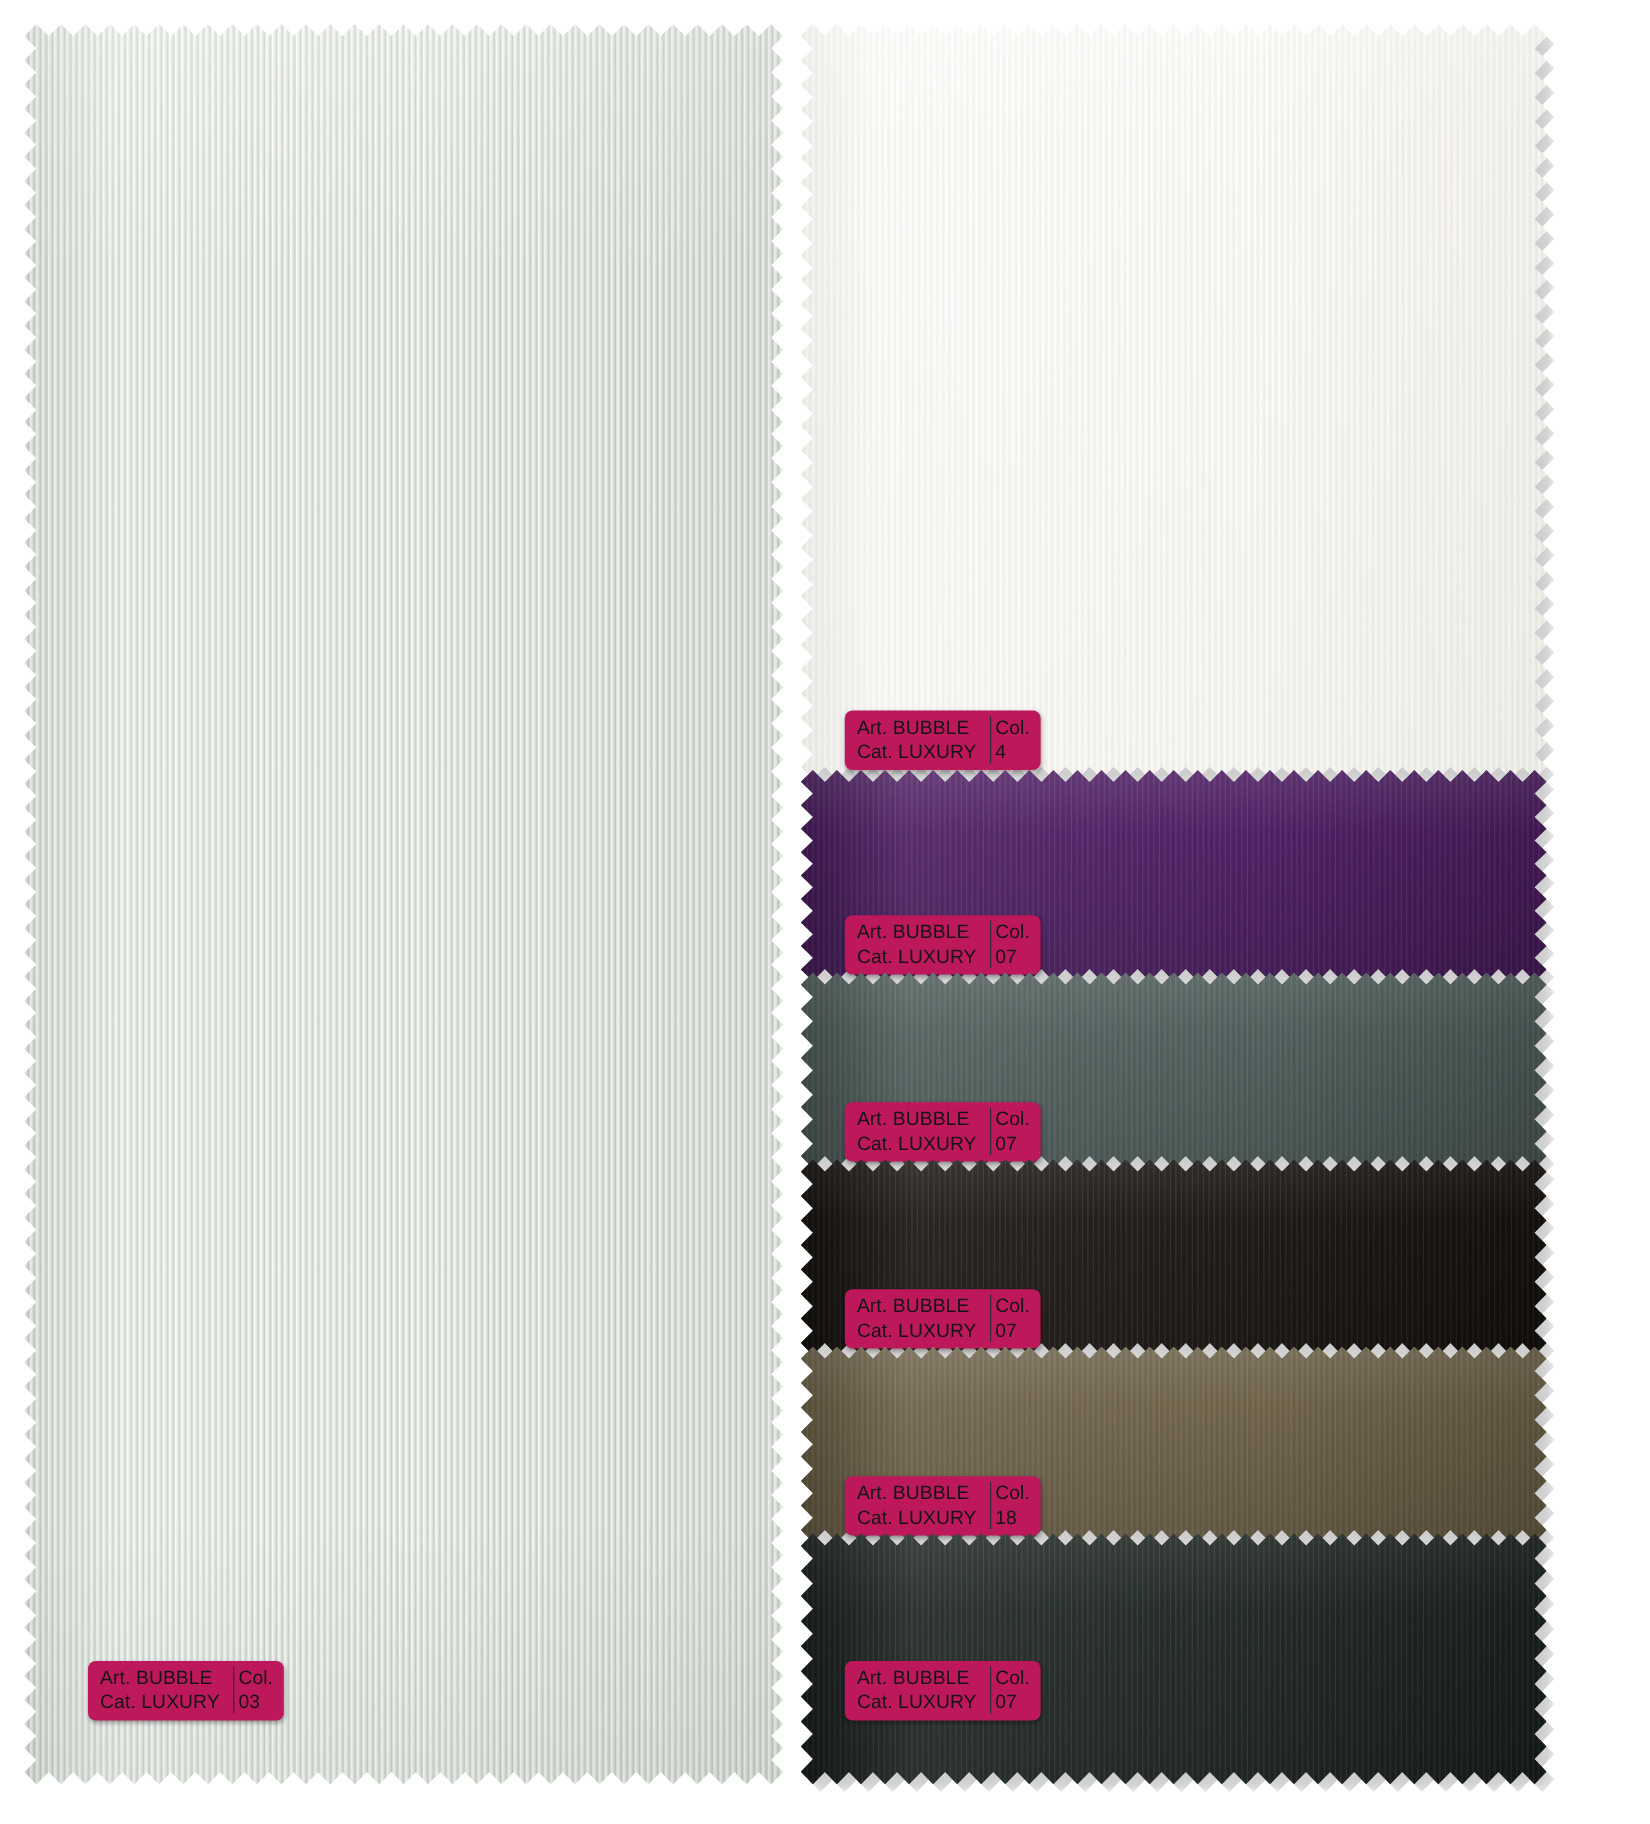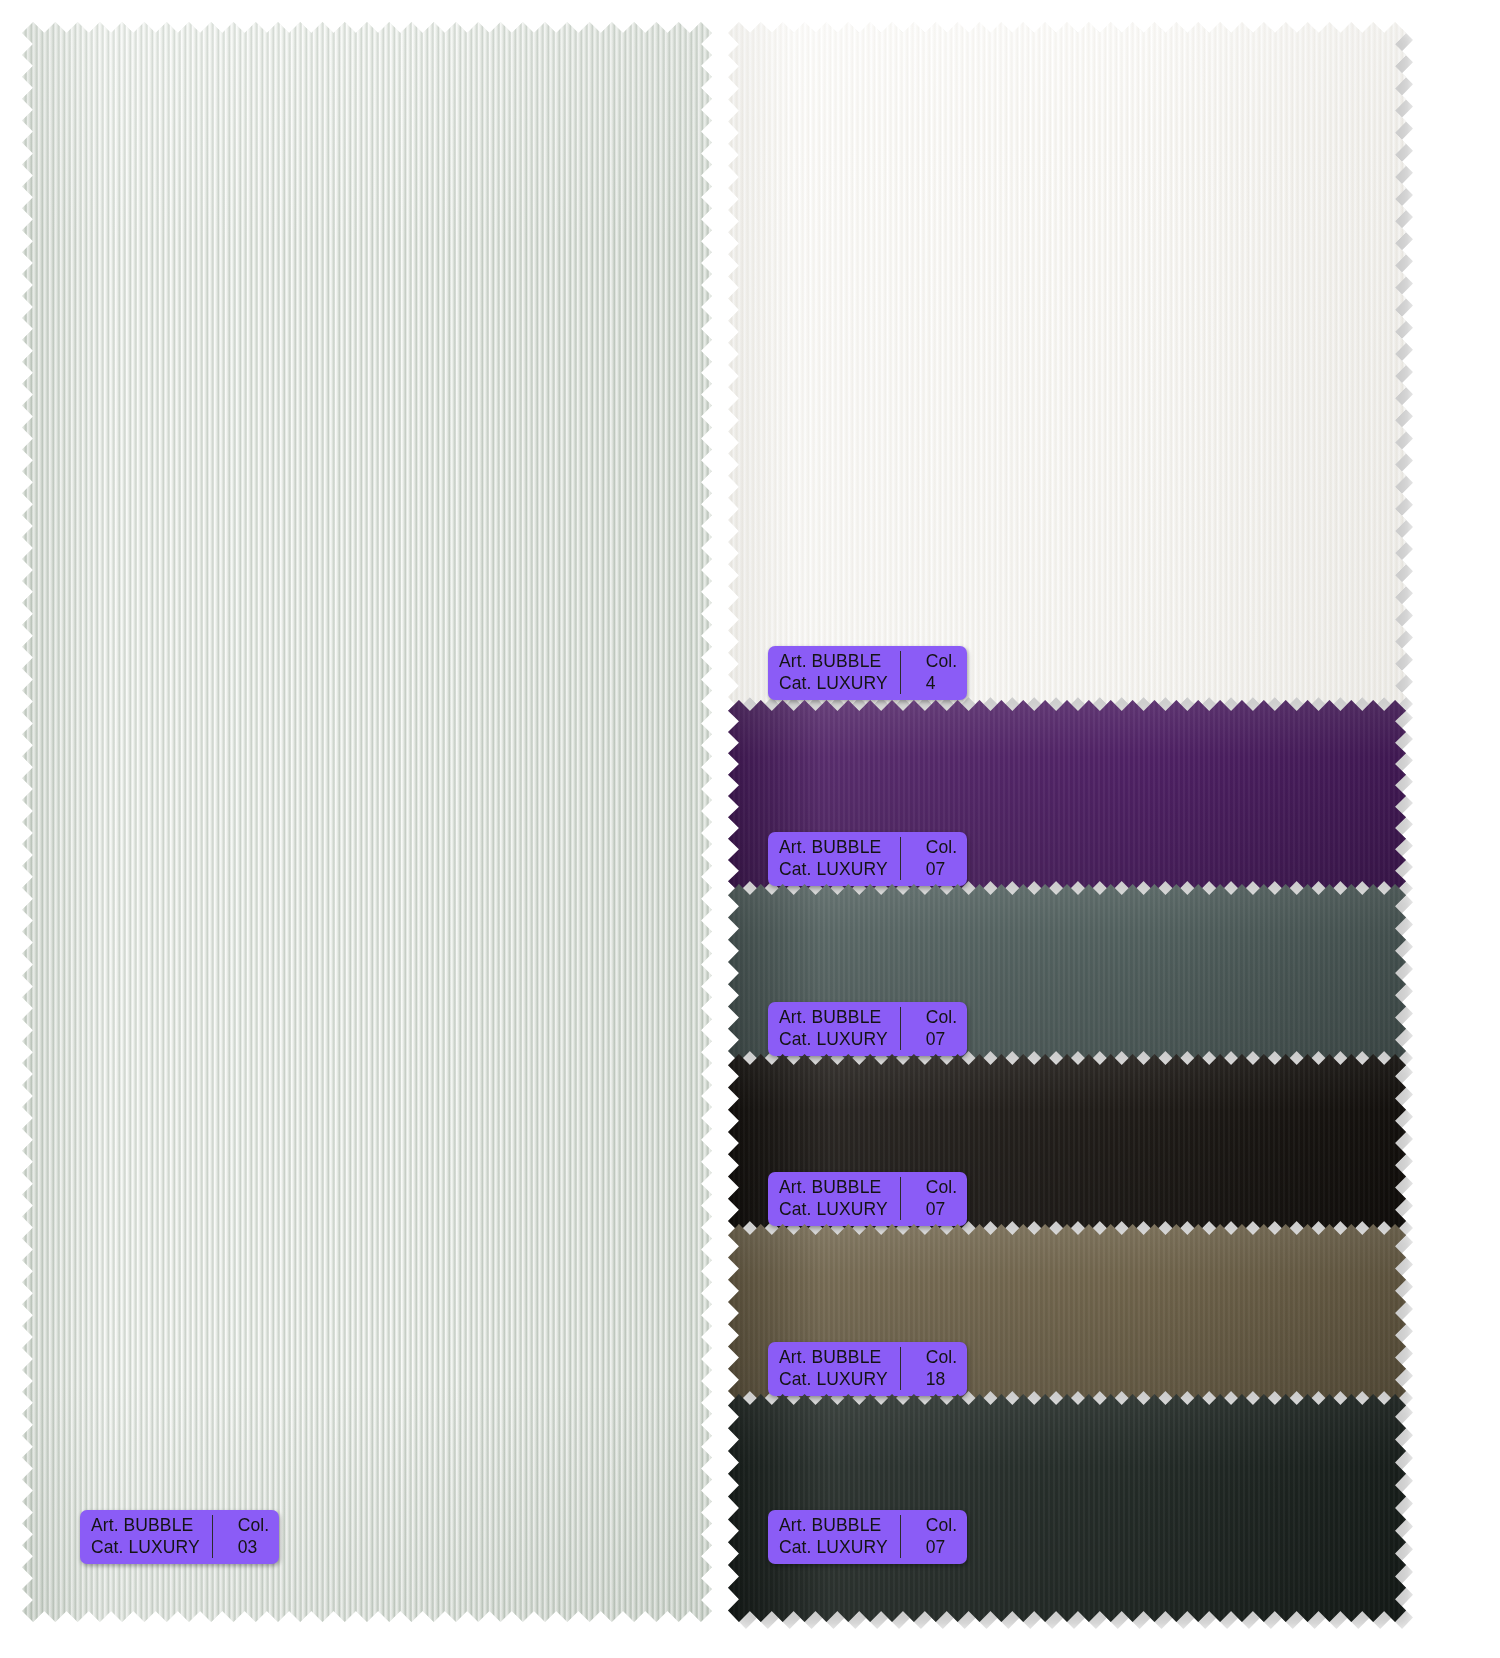--- a/index.html
+++ b/index.html
@@ -90,42 +90,42 @@
     filter: blur(7px);
     opacity: .38;
     transform: translate(7px, 7px);
     background: #7d7d7d;
     z-index: -1;
   }
 
   
   .label {
     position: absolute;
-    background: #8b5cf6;
+    background: #be185d;
     border-radius: 7px;
     padding: 5px 10px 6px 11px;
     box-shadow: 1px 2px 4px rgba(0,0,0,0.33);
     display: flex;
     align-items: stretch;
     line-height: 1.22;
     z-index: 40;
     white-space: nowrap;
   }
 
   .label-left {
     display: flex;
     flex-direction: column;
     padding-right: 12px;
   }
 
   .label-right {
     display: flex;
     flex-direction: column;
     border-left: 1px solid #2c2c2c;
-    padding-left: 25px;
+    padding-left: 4px;
   }
 
   .label span {
     font-size: 17.5px;
     color: #141414;
     letter-spacing: 0.1px;
     font-family: "Liberation Sans", sans-serif;
   }
 </style>
 </head>

